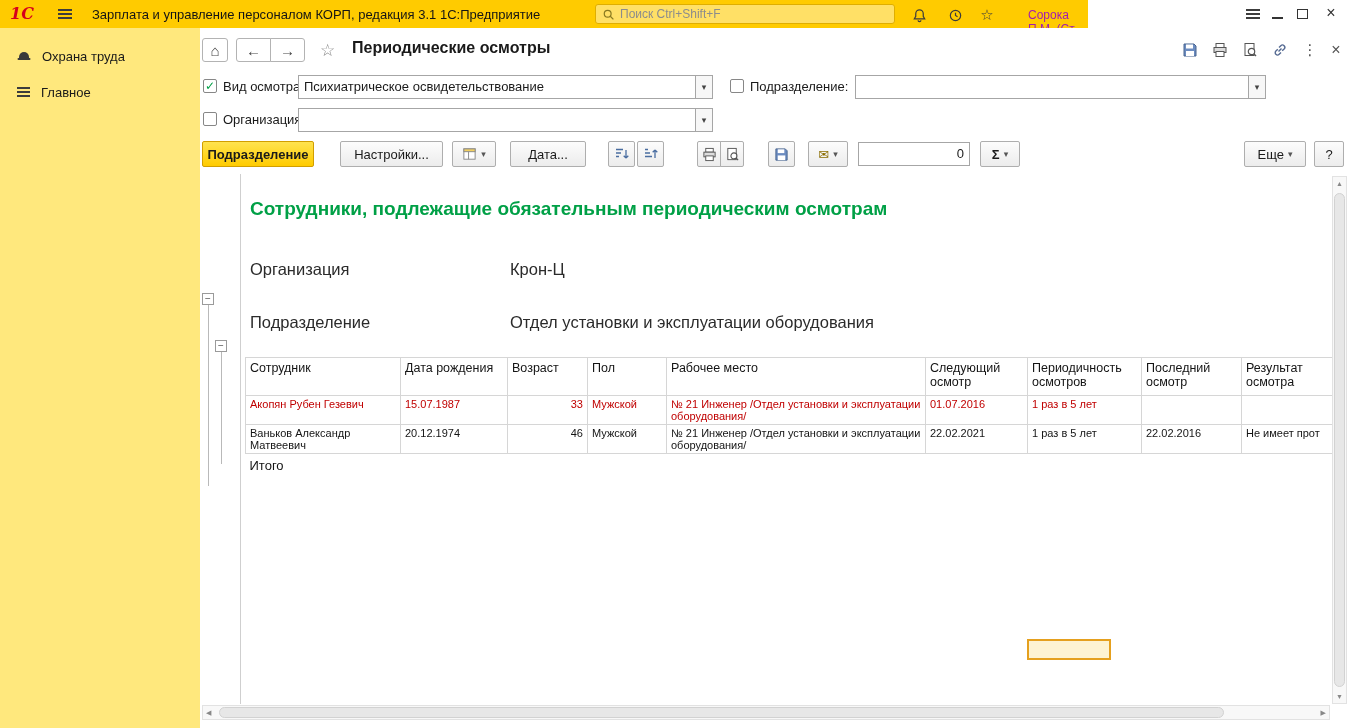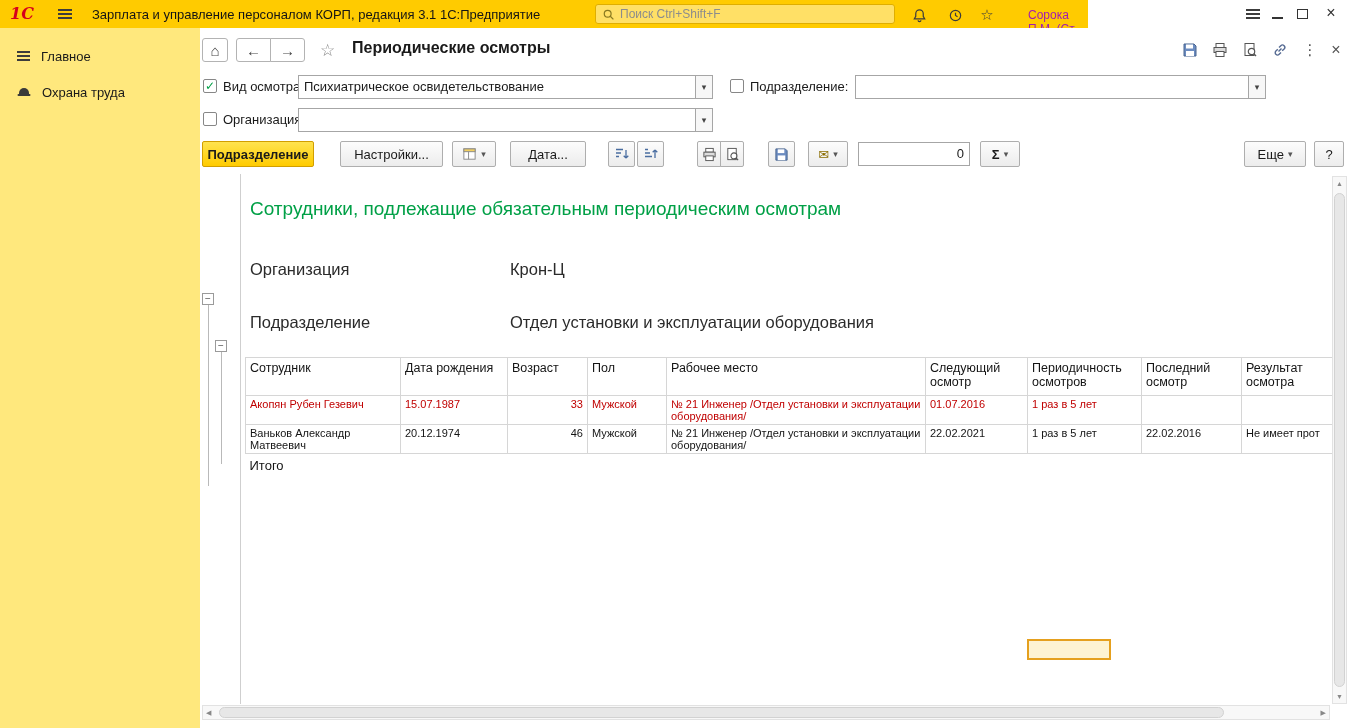--- a/index.html
+++ b/index.html
@@ -60,21 +60,21 @@
   .numfield{top:2px;height:24px;border:1px solid #a6a6a6;background:#fff;text-align:right;
     padding:0 5px;line-height:22px;font-size:13px;}
 
   
   .report{position:absolute;left:0;top:146px;width:1164px;height:554px;}
   .canvas{position:absolute;left:0;top:0;width:1146px;height:530px;overflow:hidden;background:#fff;}
   .gutline{position:absolute;left:40px;top:0;width:1px;height:530px;background:#cfcfcf;}
   .grp{position:absolute;width:12px;height:12px;border:1px solid #9a9a9a;background:#fff;
     font-size:10px;line-height:10px;text-align:center;color:#555;}
   .tree{position:absolute;width:1px;background:#b9b9b9;}
-  .rtitle{position:absolute;left:50px;top:24px;font-size:19px;font-weight:normal;color:#00a046;}
+  .rtitle{position:absolute;left:50px;top:24px;font-size:19px;font-weight:bold;color:#00a046;}
   .meta{position:absolute;font-size:16.5px;color:#2b2b2b;}
   .rtable{position:absolute;left:45px;top:183px;border-collapse:collapse;table-layout:fixed;
     width:1091px;font-size:11px;}
   .rtable th{font-size:12.5px;font-weight:normal;text-align:left;vertical-align:top;
     border:1px solid #d6d6d6;padding:3px 4px;height:38px;color:#141414;}
   .rtable td{border:1px solid #d6d6d6;padding:2px 4px;vertical-align:top;color:#141414;}
   .rtable tr.overdue td{color:#c00000;}
   .rtable td.age{text-align:right;}
   .rtable tr.total td{border:none;border-top:1px solid #d6d6d6;font-size:13px;padding:4px;}
   .selcell{position:absolute;left:827px;top:465px;width:84px;height:21px;
@@ -126,31 +126,31 @@
   <span class="user-name">Сорока П.М. (Ст. инженер по охране труда)</span>
 
   <span class="hamb" style="left:1246px"></span>
   <span class="wmin"></span>
   <span class="wmax"></span>
   <span class="wclose">×</span>
 </div>
 
 <div class="sidebar">
   <div class="sbitem">
+    <span>
+      <svg width="16" height="16" viewBox="0 0 16 16">
+          <path d="M3 9a5 5 0 0 1 10 0v1H3z" fill="#3a3a3a"></path>
+          <rect x="1.5" y="10" width="13" height="2" rx="1" fill="#3a3a3a"></rect>
+        </svg>
+    </span>
+    <span>Охрана труда</span>
+  </div>
+  <div class="sbitem">
     <span class="sbh"></span>
     <span>Главное</span>
-  </div>
-  <div class="sbitem">
-    <span>
-      <svg width="16" height="16" viewBox="0 0 16 16">
-          <path d="M3 9a5 5 0 0 1 10 0v1H3z" fill="#3a3a3a"></path>
-          <rect x="1.5" y="10" width="13" height="2" rx="1" fill="#3a3a3a"></rect>
-        </svg>
-    </span>
-    <span>Охрана труда</span>
   </div>
 </div>
 
 <div class="main">
 
   <div class="nav">
     <span class="nbtn" style="left:2px;top:10px;width:26px;height:24px;font-size:15px">⌂</span>
     <span class="nbtn" style="left:36px;top:10px;width:35px;height:24px;font-size:15px;border-radius:3px 0 0 3px">←</span>
     <span class="nbtn" style="left:70px;top:10px;width:35px;height:24px;font-size:15px;border-radius:0 3px 3px 0">→</span>
     <span style="left:120px;top:12px;font-size:17px;color:#8a8a8a">☆</span>

